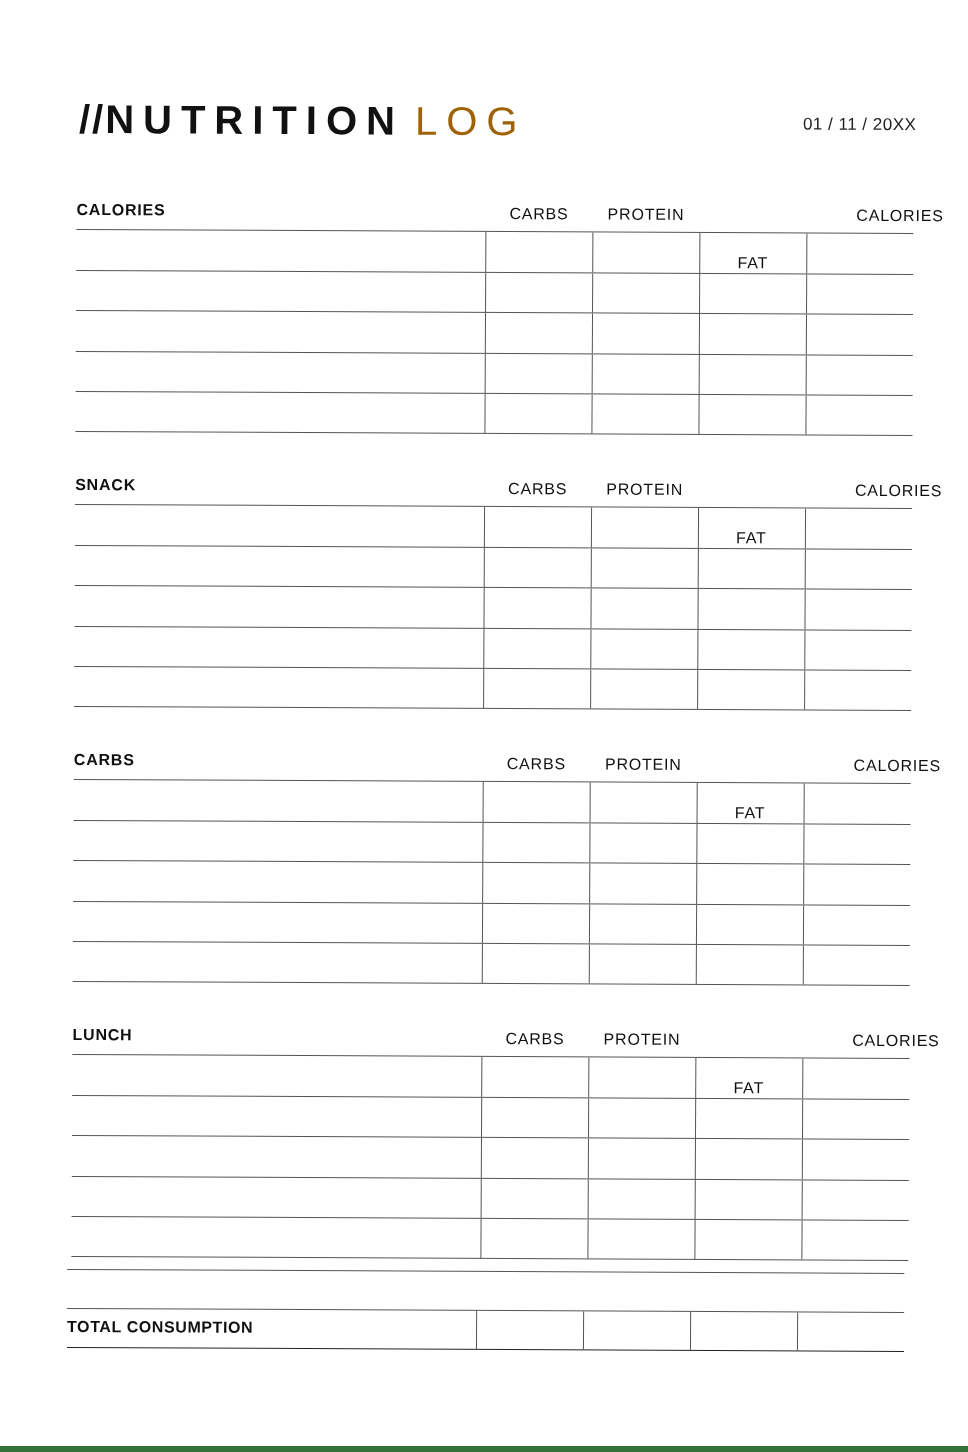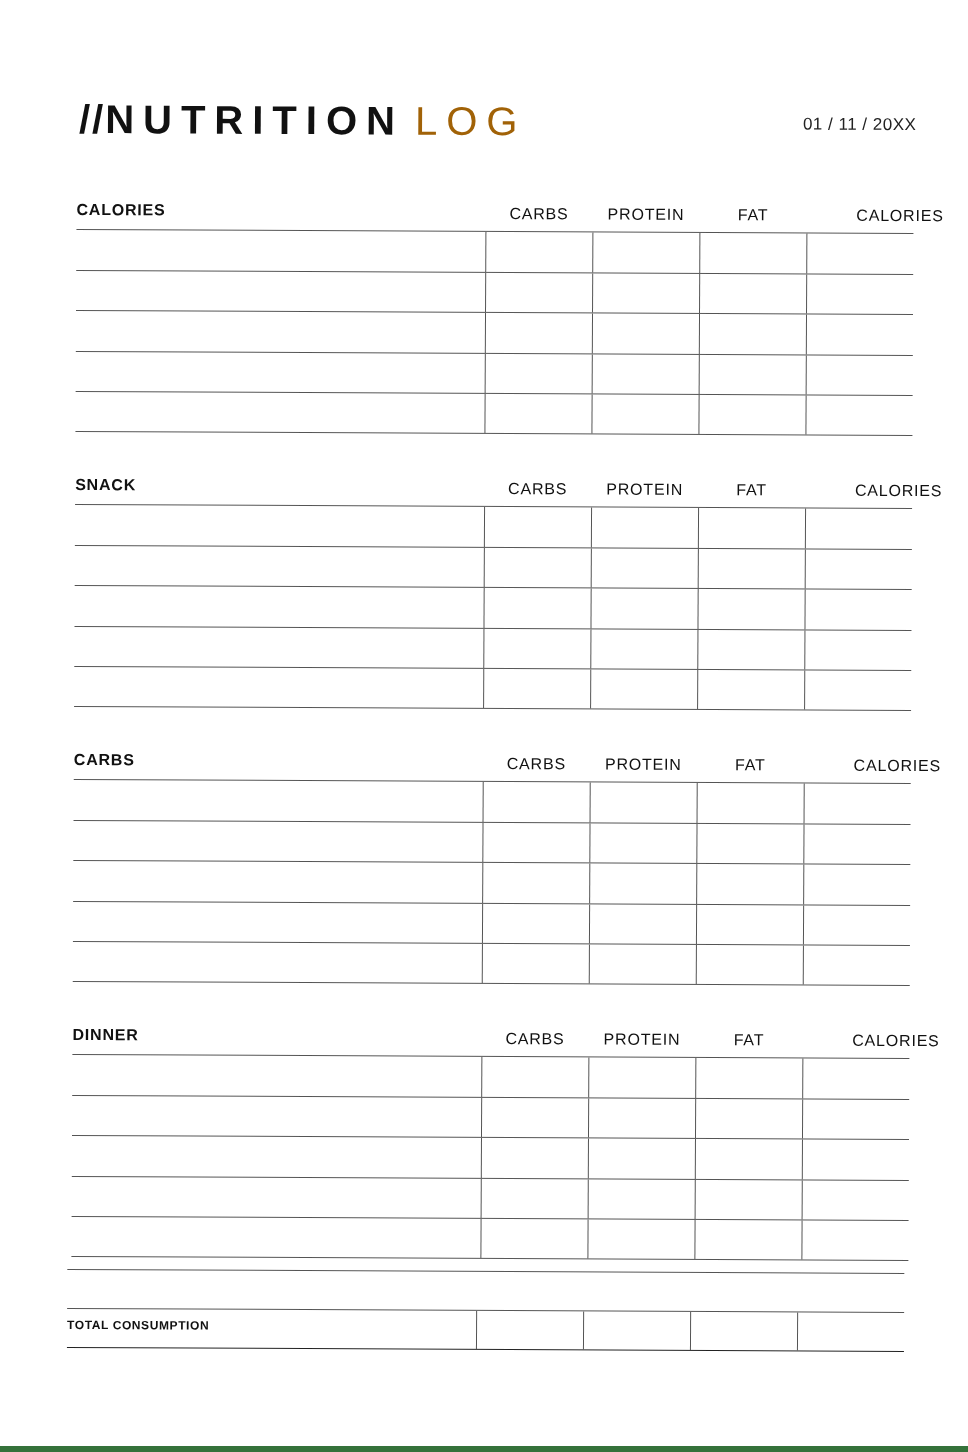--- a/index.html
+++ b/index.html
@@ -16,24 +16,24 @@
   .sec-head { position:relative; height:36px; }
   .sec-title { position:absolute; left:0; top:0; font-weight:700; font-size:16px; letter-spacing:0.8px; }
   .col-h { position:absolute; top:2px; font-weight:400; font-size:16px; letter-spacing:0.8px; text-align:center; }
   .grid { position:absolute; left:0; top:28px; width:837px; }
   .row { position:relative; height:40.5px; border-top:1.6px solid #555; box-sizing:border-box; }
   .row.last { border-bottom:1.6px solid #555; }
   .cell { position:absolute; top:0; height:100%; border-left:1.6px solid #555; box-sizing:border-box; }
   .c1 { left:409px; width:107px; } .c2 { left:516px; width:107px; }
   .c3 { left:623px; width:107px; } .c4 { left:730px; width:107px; }
   .ch1 { left:409px; width:107px; } .ch2 { left:516px; width:107px; }
-  .ch3 { left:623px; width:107px; } .ch4 { left:770px; width:107px; }
+  .ch3 { left:623px; width:107px;margin-top:48px; } .ch4 { left:770px; width:107px; }
   .total { position:absolute; left:70px; width:837px; top:1310px; height:40px;
            border-top:1.6px solid #555; border-bottom:1.8px solid #222; box-sizing:border-box; }
-  .total-label { position:absolute; left:0; top:9px; font-weight:700; font-size:12px; letter-spacing:0.6px; }
+  .total-label { position:absolute; left:0; top:9px; font-weight:700; font-size:16px; letter-spacing:0.6px; }
   .gap-line { position:absolute; left:70px; width:837px; top:1271px; border-top:1.6px solid #555; }
   .footer-bar { position:absolute; left:-20px; top:1446px; width:1010px; height:14px; background:#35723a; }
 </style>
 </head>
 <body>
 
 <div class="page">
   <div class="title">
     <span class="slashes">//</span><span class="bold">NUTRITION</span>
     <span class="light">LOG</span>
@@ -174,21 +174,21 @@
             <div style="position:absolute;left:0;top:0;width:409px;height:100%"></div>
             <div class="cell c1"></div>
             <div class="cell c2"></div>
             <div class="cell c3"></div>
             <div class="cell c4"></div>
           </div>
         </div>
       </div>
       <div class="section" style="top: 1028px;">
         <div class="sec-head">
-          <span class="sec-title">DINNER</span>
+          <span class="sec-title">LUNCH</span>
           <span class="col-h ch1">CARBS</span>
           <span class="col-h ch2">PROTEIN</span>
           <span class="col-h ch3">FAT</span>
           <span class="col-h ch4">CALORIES</span>
         </div>
         <div class="grid">
           <div class="row">
             <div style="position:absolute;left:0;top:0;width:409px;height:100%"></div>
             <div class="cell c1"></div>
             <div class="cell c2"></div>

